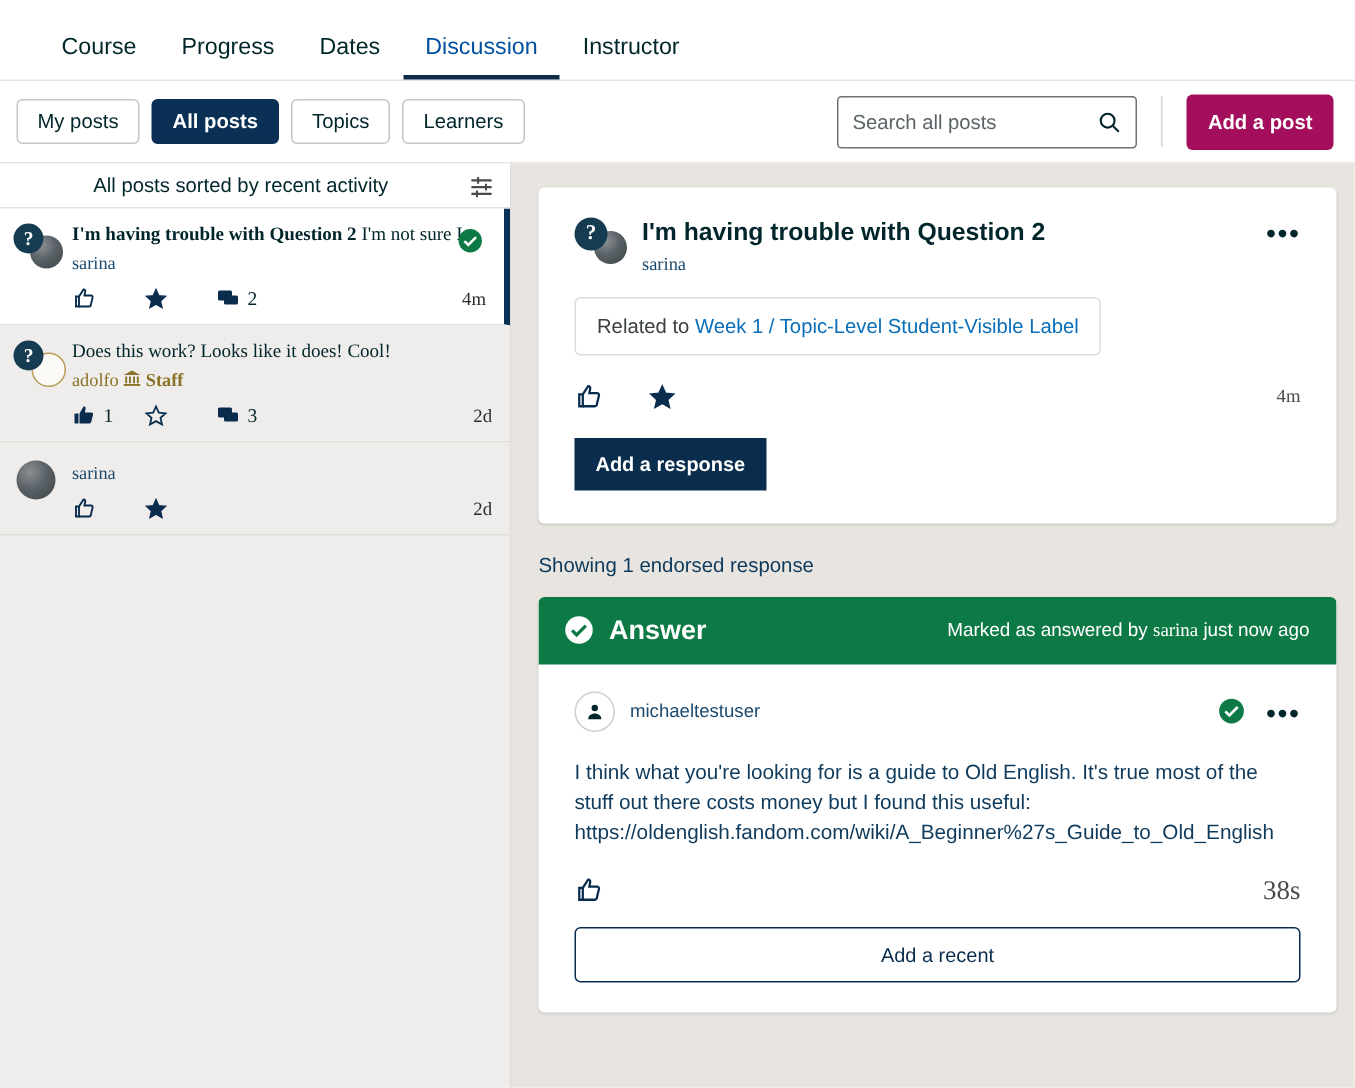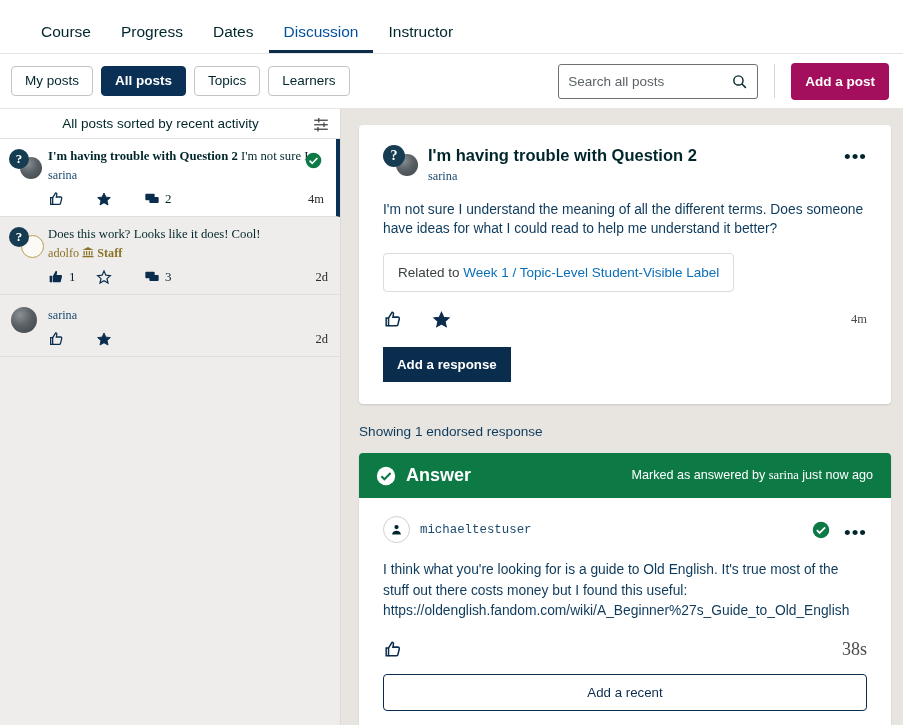--- a/index.html
+++ b/index.html
@@ -308,21 +308,21 @@
   .answer-banner .meta .who { font-family: "Liberation Serif", serif; }
   .answer-body { padding: 18px 24px 20px 24px; }
   .ans-head { display: flex; align-items: center; }
   .ans-avatar {
     width: 27px; height: 27px; border-radius: 50%;
     border: 1px solid #cfcfcf;
     display: flex; align-items: center; justify-content: center;
     flex-shrink: 0;
   }
   .ans-author {
-    font-size: 12.4px; font-family: Liberation Mono, monospace;
+    font-size: 12.4px; font-family: Liberation Sans, sans-serif;
     color: #1c4a6e; margin-left: 10px;
   }
   .ans-head-right { margin-left: auto; display: flex; align-items: center; gap: 14px; }
   .ans-text {
     font-size: 13.8px; color: #0e3a5c; line-height: 1.48; margin-top: 17px;
     max-width: 520px; word-break: break-word;
   }
   .ans-foot { display: flex; align-items: center; margin-top: 17px; }
   .ans-time { margin-left: auto; font-size: 18px; color: #4a4a4a; font-family: "Liberation Serif", serif; }
   .btn-outline {
@@ -518,21 +518,20 @@
             <div class="av-photo"></div>
             <div class="q-badge">?</div>
           </div>
           <div class="thread-titles">
             <div class="thread-title">I'm having trouble with Question 2</div>
             <div class="thread-author">sarina</div>
           </div>
           <div class="dots">•••</div>
         </div>
 
-        <div class="thread-body">I'm not sure I understand the meaning of all the different terms. Does someone have ideas for what I could read to help me understand it better?</div>
 
         <div class="related-box">
           <span>Related to </span><span class="lnk">Week 1 / Topic-Level Student-Visible Label</span>
         </div>
 
         <div class="thread-foot">
           <span class="icon-btn">
             <svg width="19" height="19" viewBox="0 0 24 24" fill="none" stroke="#0a2d4e" stroke-width="1.9">
               <path d="M7 10v10H4V10h3z"></path>
                 <path d="M7 10l4.5-7c1.4 0 2 1 1.7 2.2L12.5 9H19a1.6 1.6 0 011.6 2l-1.7 7A2 2 0 0117 20H7"></path>

